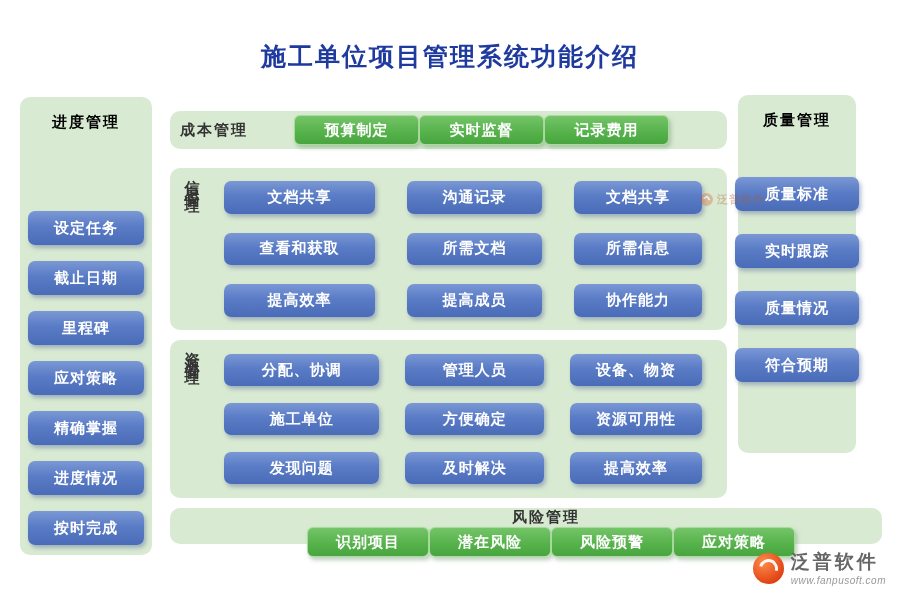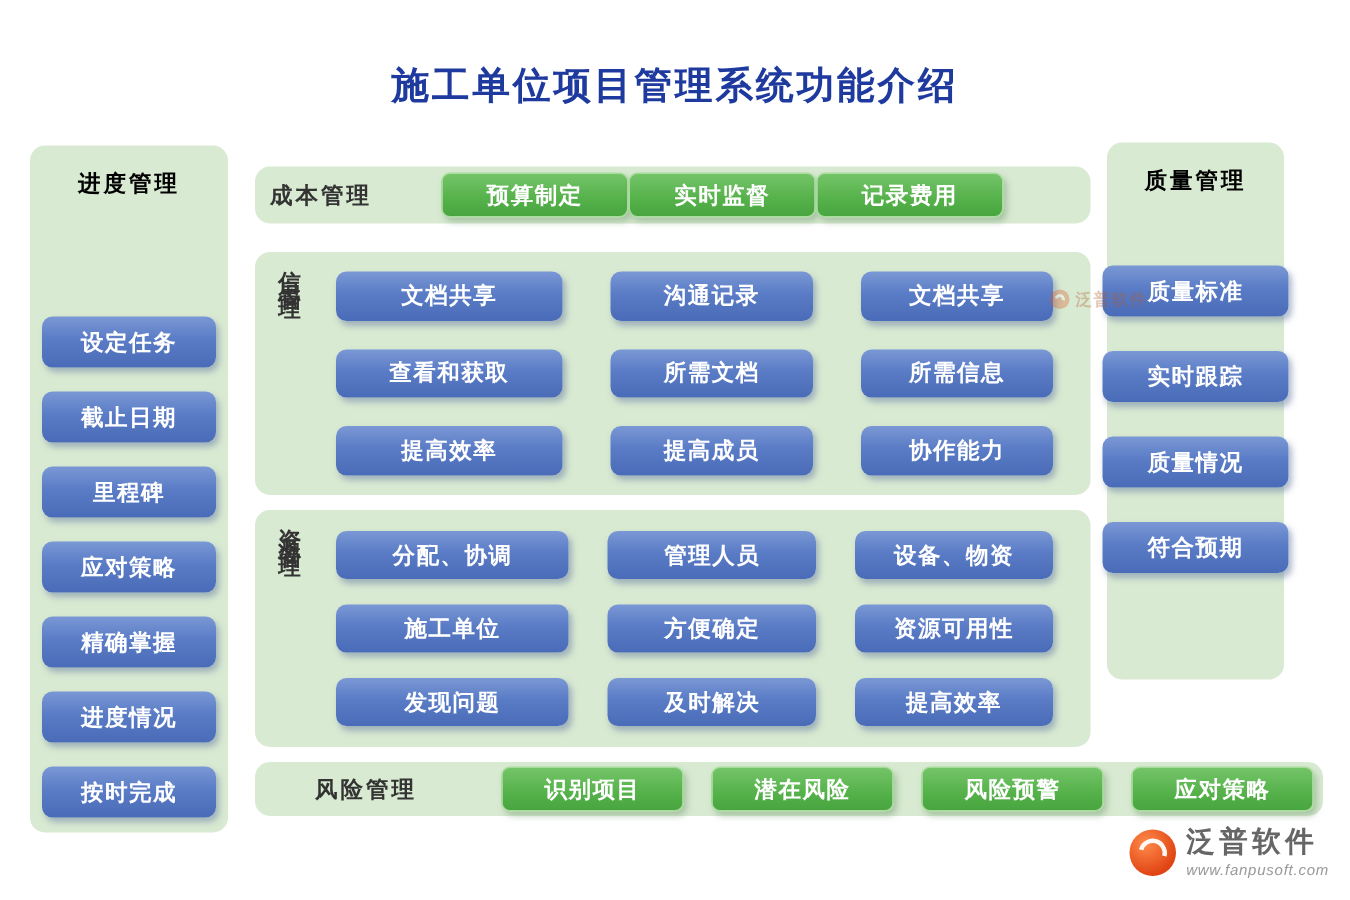--- a/index.html
+++ b/index.html
@@ -81,21 +81,21 @@
   .grid3 {
     position:absolute; left:54px; width:478px;
     display:grid; grid-template-columns:1.12fr 1fr .95fr;
   }
   #panel-information .grid3 { top:13px; height:136px; gap:19px 32px; }
   #panel-resource .grid3    { top:14px; height:130px; gap:17px 26px; }
 
   
   #panel-risk {
     left:170px; top:508px; width:712px; height:36px;
-    display:flex; align-items:center;
+    display:flex; align-items:center;flex-direction:column;
   }
   #panel-risk .strip-title { margin-left:40px; }
   #panel-risk .strip-items { flex:1; display:flex; justify-content:space-between; padding:0 6px 0 56px; }
   #panel-risk .btn { width:122px; height:30px; }
 
   
   .watermark {
     position:absolute; left:700px; top:192px;
     display:flex; align-items:center; gap:4px;
     opacity:.33; pointer-events:none;

